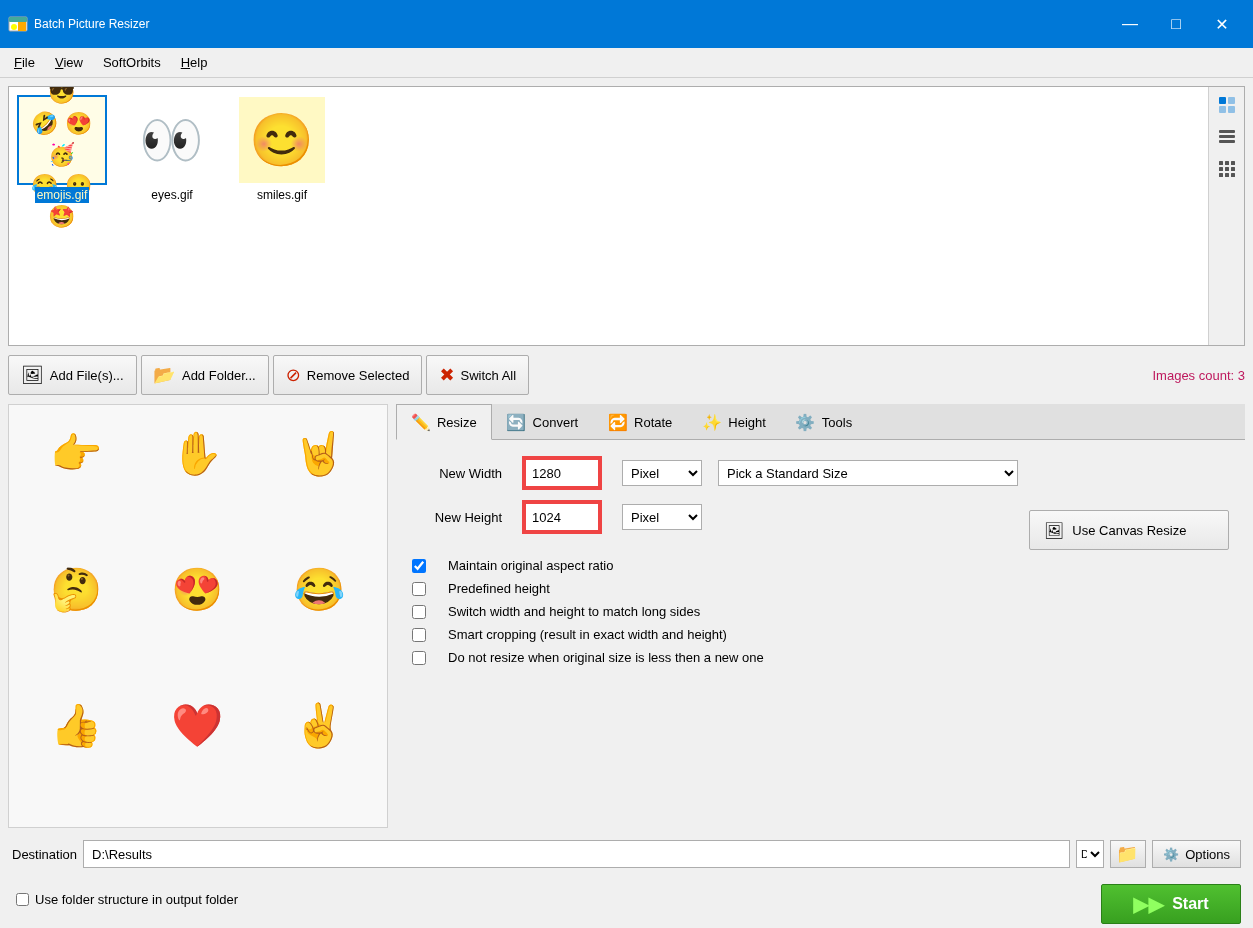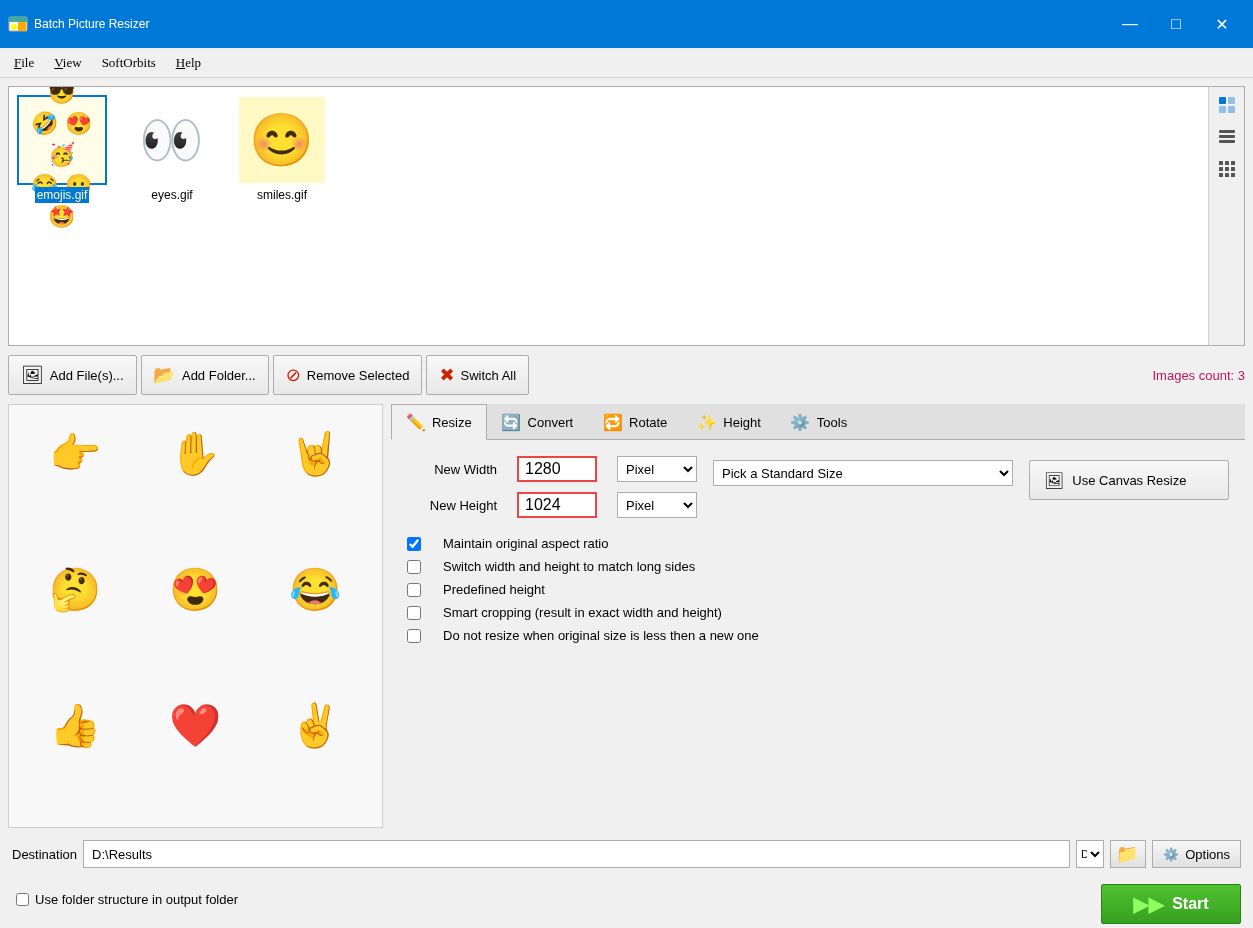--- a/index.html
+++ b/index.html
@@ -30,21 +30,20 @@
       display: flex;
       align-items: center;
       padding: 0 4px;
       border-bottom: 1px solid #d0d0d0;
     }
     .menu-item {
       padding: 4px 10px;
       cursor: pointer;
       border-radius: 2px;
       font-size: 13px;
-      font-family: Liberation Serif, serif;
     }
 
     
     .main-content {
       display: flex;
       flex-direction: column;
       height: calc(928px - 62px);
       padding: 8px;
       gap: 6px;
     }
@@ -204,24 +203,24 @@
       gap: 20px;
       margin-bottom: 10px;
     }
     .resize-label {
       width: 90px;
       text-align: right;
       font-size: 13px;
     }
     .resize-input {
       width: 80px;
-      height: 26px;
-      border: 2px solid #ef4444;
+      height: 34px;
+      border: 4px solid #ef4444;
       padding: 2px 6px;
-      font-size: 16px;
+      font-size: 13px;
       background: white;
     }
     .unit-select {
       width: 80px;
       height: 26px;
       border: 1px solid #adadad;
       padding: 2px 4px;
       font-size: 13px;
       background: white;
       cursor: pointer;
@@ -511,21 +510,21 @@
               <input class="resize-input" type="text" value="1024" style="">
               <select class="unit-select">
                 <option>Pixel</option>
                 <option>Percent</option>
                 <option>Inch</option>
                 <option>cm</option>
               </select>
             </div>
           </div>
 
-          <div style="flex:1; display:flex; flex-direction:row; gap:16px; padding-top:4px;justify-content:space-between;">
+          <div style="flex:1; display:flex; flex-direction:column; gap:24px; padding-top:4px;justify-content:space-between;">
             <select class="standard-size-select">
               <option>Pick a Standard Size</option>
               <option>640x480</option>
               <option>800x600</option>
               <option>1024x768</option>
               <option>1280x1024</option>
               <option>1920x1080</option>
             </select>
             <div style="display:flex; justify-content:flex-end;">
               <button class="canvas-resize-btn">
@@ -535,26 +534,26 @@
             </div>
           </div>
         </div>
 
         <div class="checkboxes-area">
           <div class="checkbox-row">
             <input type="checkbox" id="cb-aspect" checked="" style="">
             <label for="cb-aspect">Maintain original aspect ratio</label>
           </div>
           <div class="checkbox-row">
+            <input type="checkbox" id="cb-predef" style="">
+            <label for="cb-predef">Predefined height</label>
+          </div>
+          <div class="checkbox-row">
             <input type="checkbox" id="cb-switch" style="">
             <label for="cb-switch">Switch width and height to match long sides</label>
-          </div>
-          <div class="checkbox-row">
-            <input type="checkbox" id="cb-predef" style="">
-            <label for="cb-predef">Predefined height</label>
           </div>
           <div class="checkbox-row">
             <input type="checkbox" id="cb-crop" style="">
             <label for="cb-crop">Smart cropping (result in exact width and height)</label>
           </div>
           <div class="checkbox-row">
             <input type="checkbox" id="cb-noresize" style="">
             <label for="cb-noresize">Do not resize when original size is less then a new one</label>
           </div>
         </div>

